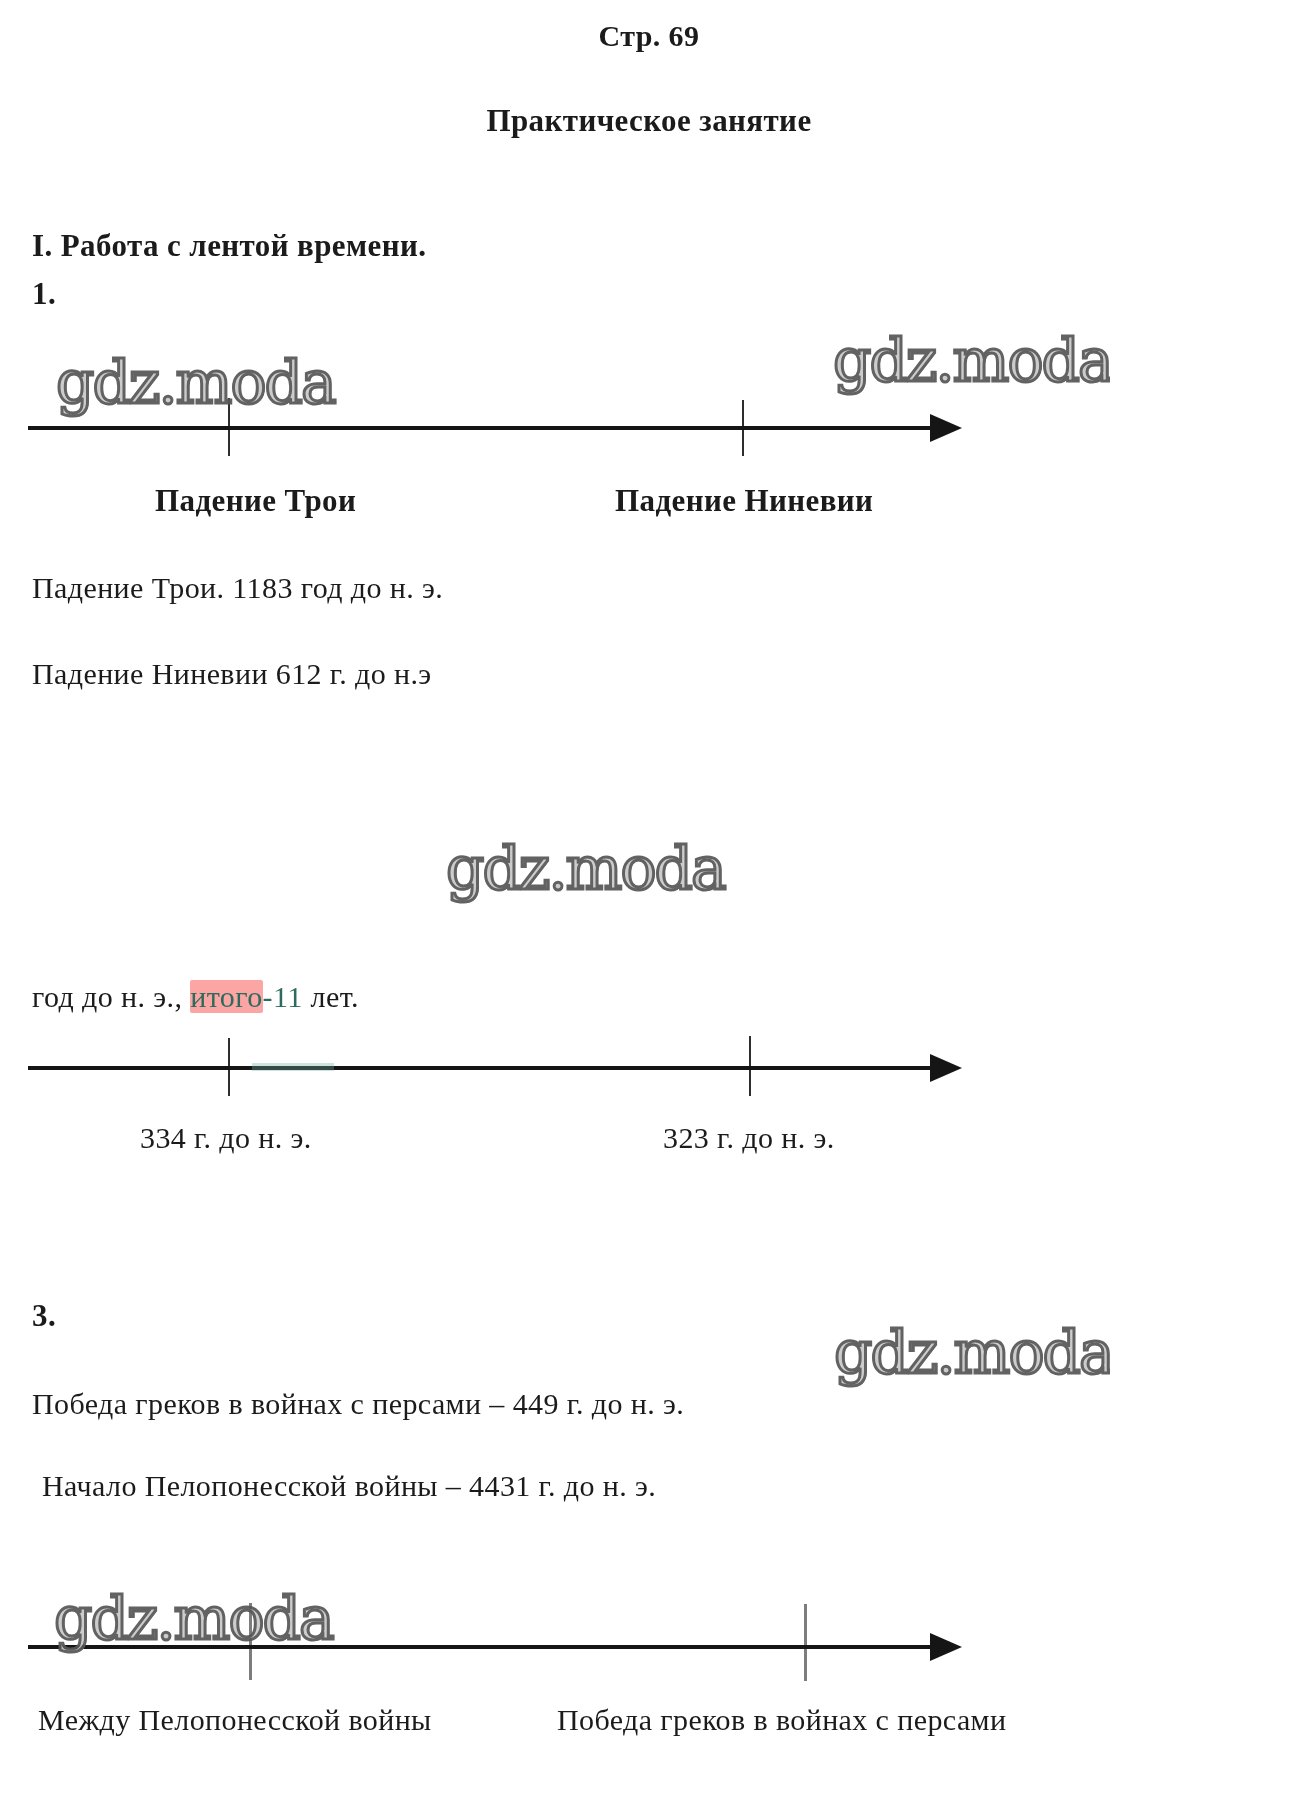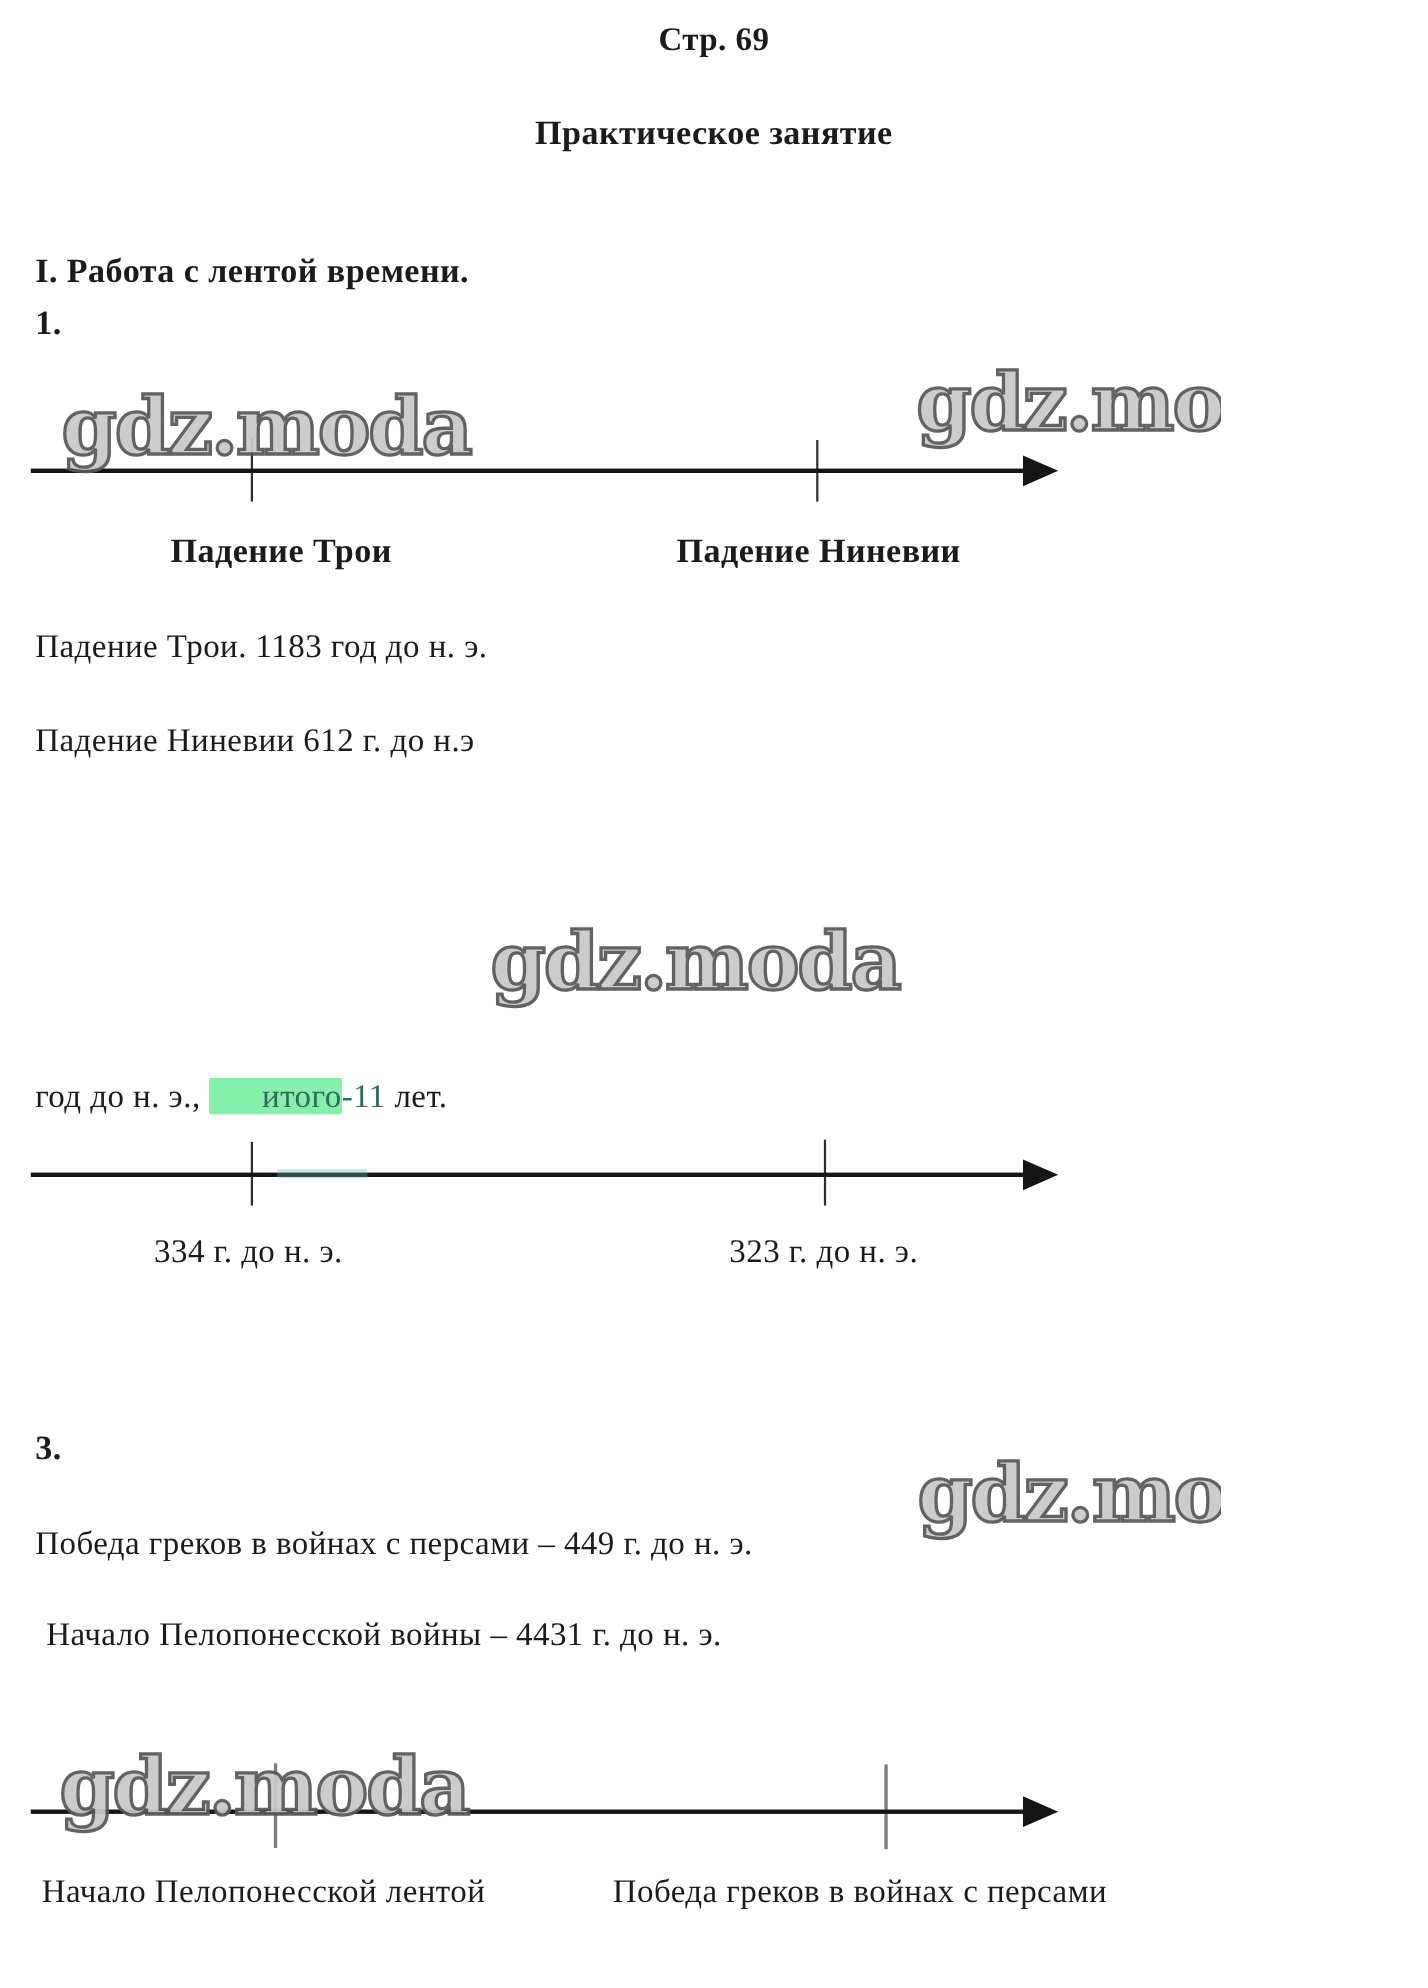--- a/index.html
+++ b/index.html
@@ -14,25 +14,25 @@
   .center{left:0;width:1298px;text-align:center;}
   .num{margin-right:0.35em;font-weight:bold;}
   .pre{white-space:pre;}
   .tl-line{position:absolute;height:4px;background:#151515;}
   .tl-head{position:absolute;width:0;height:0;border-top:14px solid transparent;border-bottom:14px solid transparent;border-left:32px solid #151515;}
   .tick{position:absolute;width:2px;background:#2e2e2e;}
   .tick-gray{position:absolute;width:3px;background:#7d7d7d;}
   .tl-label{position:absolute;font-size:31px;font-weight:bold;white-space:nowrap;letter-spacing:0.4px;}
   .tl-label-reg{position:absolute;font-size:30px;white-space:nowrap;letter-spacing:0.4px;}
   .wm{
-    position:absolute;font-family:"DejaVu Serif",serif;font-weight:bold;font-size:72px;line-height:1;
+    position:absolute;font-family:"DejaVu Serif",serif;font-weight:normal;font-size:60px;line-height:1;
     letter-spacing:-2px;white-space:nowrap;color:#c9c9c9;-webkit-text-stroke:3px #575757;
     text-shadow:1px 1px 0 #8a8a8a;opacity:0.93;
   }
-  .hl{color:#2f6b5c;background:#86efac;border-radius:2px;padding-left:48px;}
+  .hl{color:#2f6b5c;background:#fca5a5;border-radius:2px;}
   .teal{color:#2f6b5c;}
   .smudge{position:absolute;background:rgba(110,175,165,0.35);}
 </style>
 </head>
 <body>
 
 <div class="page">
 
   <div class="body-line bold center" style="top:18px;">Стр. 69</div>
   <div class="body-line bold center" style="top:102px;font-size:31px;">Практическое занятие</div>
@@ -74,17 +74,17 @@
 
   <div class="body-line" style="left:32px;top:1386px;">Победа греков в войнах с персами – 449 г. до н. э.</div>
   <div class="body-line" style="left:42px;top:1468px;">Начало Пелопонесской войны – 4431 г. до н. э.</div>
 
   <div>
     <div class="tick-gray" style="left:249px;top:1603px;height:77px;"></div>
     <div class="tick-gray" style="left:804px;top:1604px;height:77px;"></div>
     <div class="tl-line" style="left:28px;top:1645px;width:904px;"></div>
     <div class="tl-head" style="left:930px;top:1633px;"></div>
     <div class="wm" style="left:54px;top:1588px;">gdz.moda</div>
-    <div class="tl-label-reg" style="left:38px;top:1703px;">Начало Пелопонесской лентой</div>
+    <div class="tl-label-reg" style="left:38px;top:1703px;">Между Пелопонесской войны</div>
     <div class="tl-label-reg" style="left:557px;top:1703px;">Победа греков в войнах с персами</div>
   </div>
 
 </div>
 
 </body></html>

